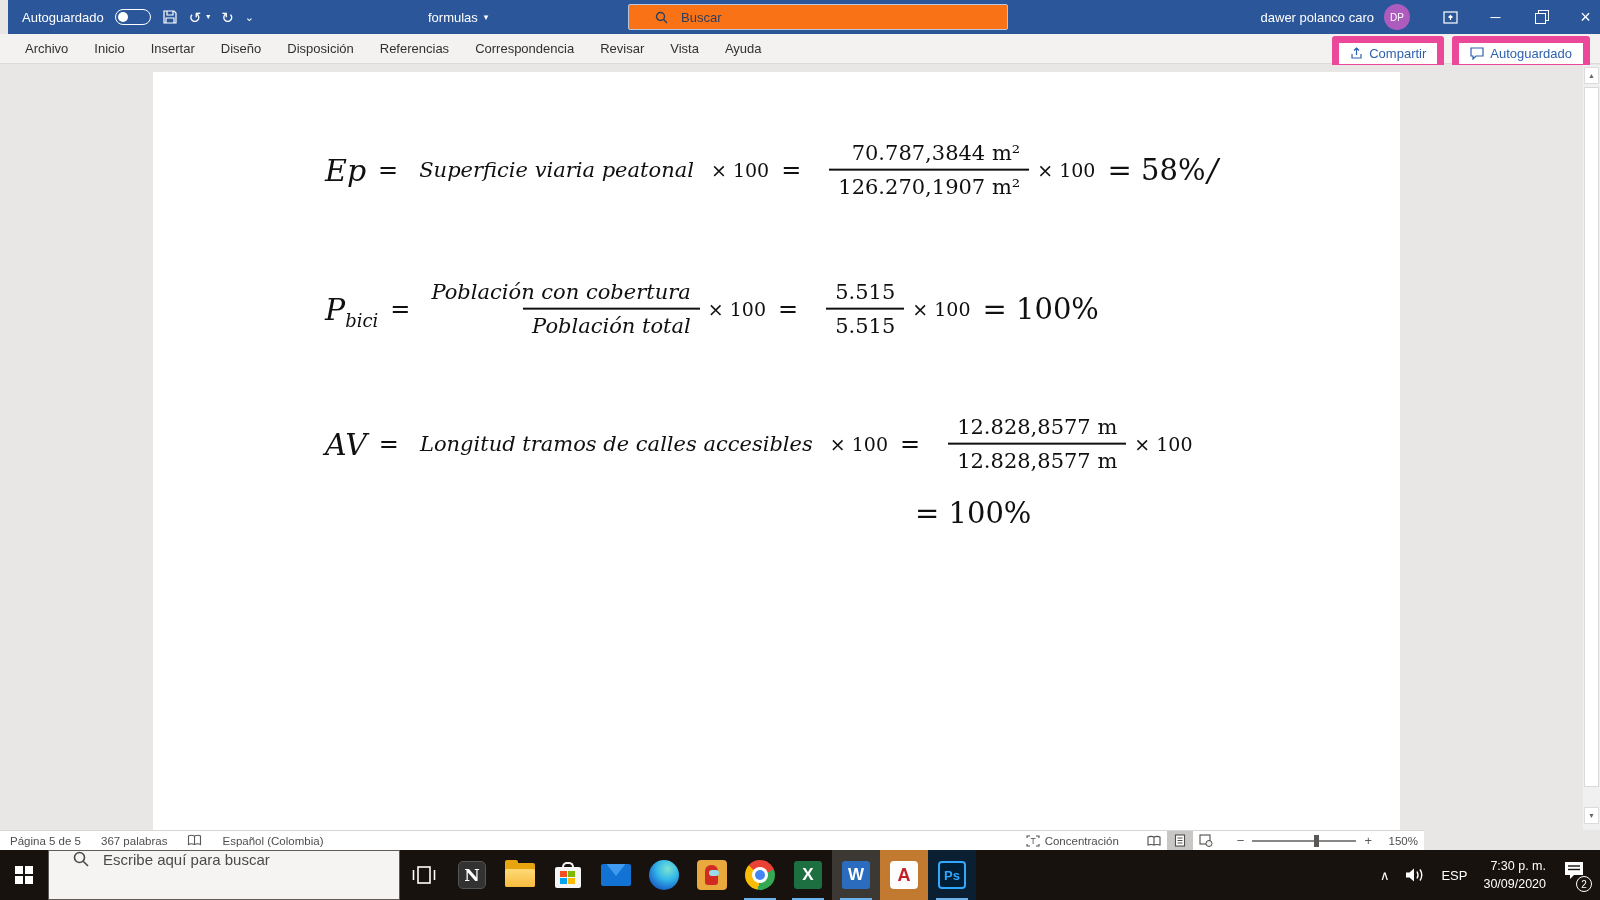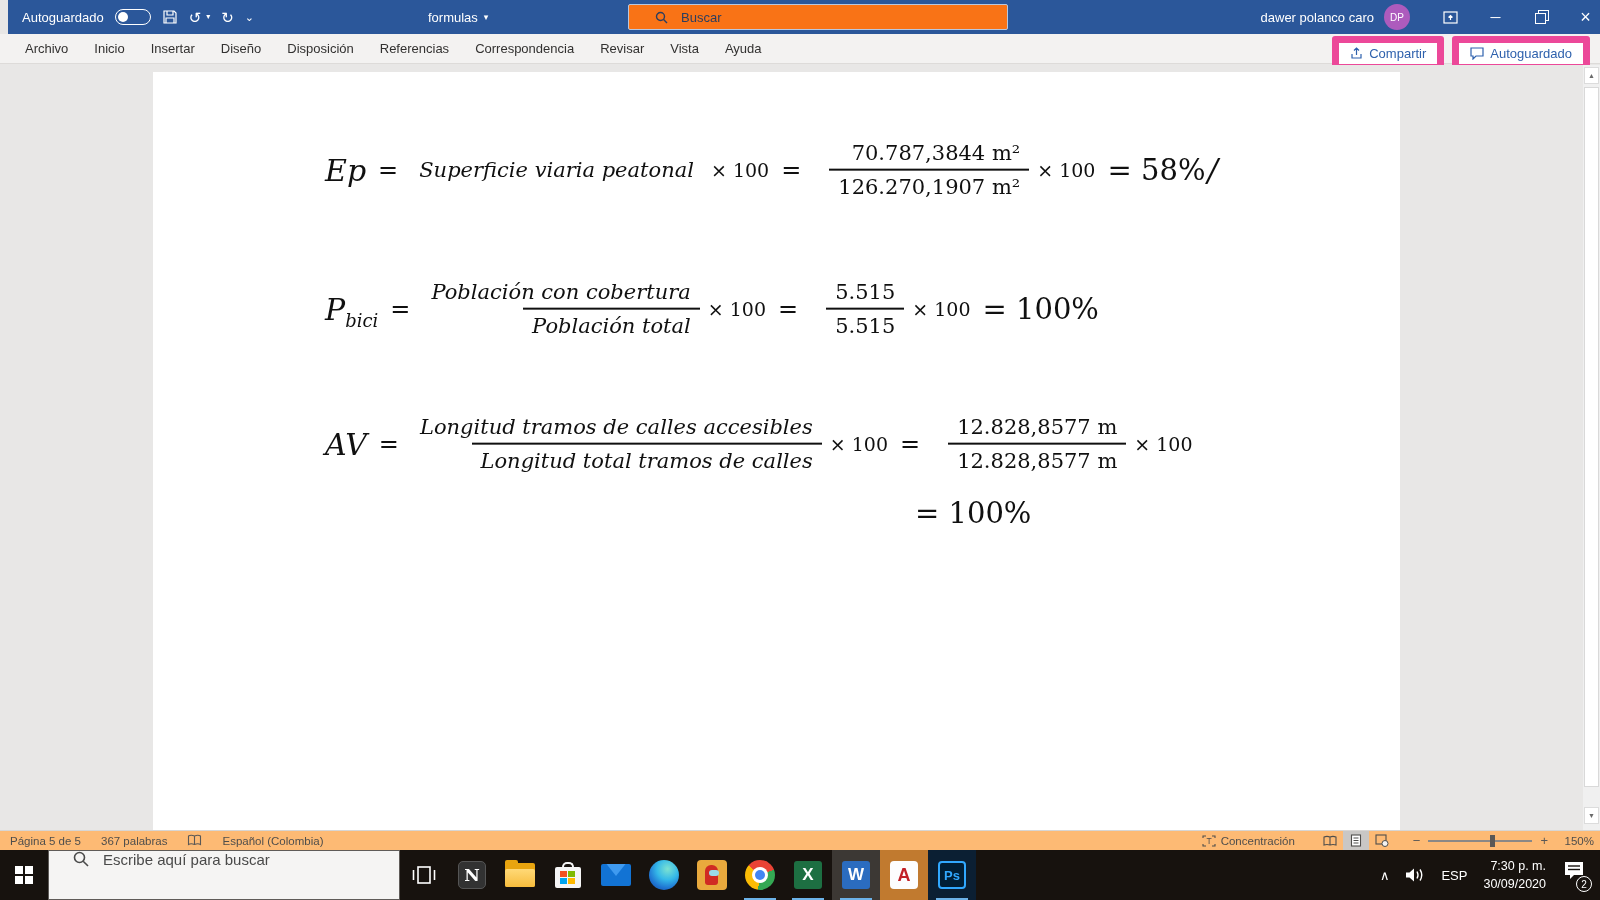--- a/index.html
+++ b/index.html
@@ -52,21 +52,21 @@
   .frac { display:inline-flex; flex-direction:column; text-align:center;align-items:flex-end; }
   .frac .num, .frac .den { font-size:21px; font-style:italic; padding:2px 9px; line-height:1.35; }
   .frac.numeric .num, .frac.numeric .den { font-style:normal;margin-left:16px; }
   .frac .den { border-top:2px solid #101010; }
   .ftimes { font-size:19px; margin-left:8px; }
   .fresult { font-size:29px; margin-left:12px; }
   .fcursor { font-size:31px; font-style:italic; margin-left:2px; }
   .fcont { position:absolute; font-family:"DejaVu Serif",serif; font-size:29px; color:#101010; transform:translateY(-50%); }
 
   
-  .statusbar { position:absolute; top:830px; left:0; width:1600px; height:20px; background:#fdba74; border-top:1px solid #d8d6d4; display:flex; align-items:center; font-size:11.5px; color:#4f4e4c; }
+  .statusbar { position:absolute; top:830px; left:0; width:1424px; height:20px; background:#ffffff; border-top:1px solid #d8d6d4; display:flex; align-items:center; font-size:11.5px; color:#4f4e4c; }
   .sb-left { display:flex; align-items:center; gap:20px; padding-left:10px; }
   .sb-right { position:absolute; right:6px; display:flex; align-items:center; gap:8px; }
   .sb-item { display:flex; align-items:center; gap:5px; }
   .viewbtns { display:flex; margin-left:14px; }
   .vbtn { width:26px; height:19px; display:flex; align-items:center; justify-content:center; }
   .vbtn.active { background:#c9c7c5; }
   .zoomctl { display:flex; align-items:center; gap:8px; margin-left:10px; }
   .ztrack { position:relative; width:104px; height:2px; background:#8a8886; }
   .zthumb { position:absolute; left:62px; top:-5px; width:5px; height:12px; background:#5a5856; }
   .zsign { font-size:13px; color:#5a5856; }
@@ -232,21 +232,20 @@
         </span>
         <span class="ftimes">× 100</span>
         <span class="fresult">= 100%</span>
       </div>
 
       <div class="formula" style="left:172px; top:372px;">
         <span><span class="fvar">AV</span><span class="fsub"></span></span>
         <span class="feq">=</span>
         <span class="frac">
           <span class="num">Longitud tramos de calles accesibles</span>
-          <span class="den">Longitud total tramos de calles</span>
         </span>
         <span class="ftimes">× 100</span>
         <span class="feq">=</span>
         <span class="frac numeric">
           <span class="num">12.828,8577 m</span>
           <span class="den">12.828,8577 m</span>
         </span>
         <span class="ftimes">× 100</span>
       </div>
 

